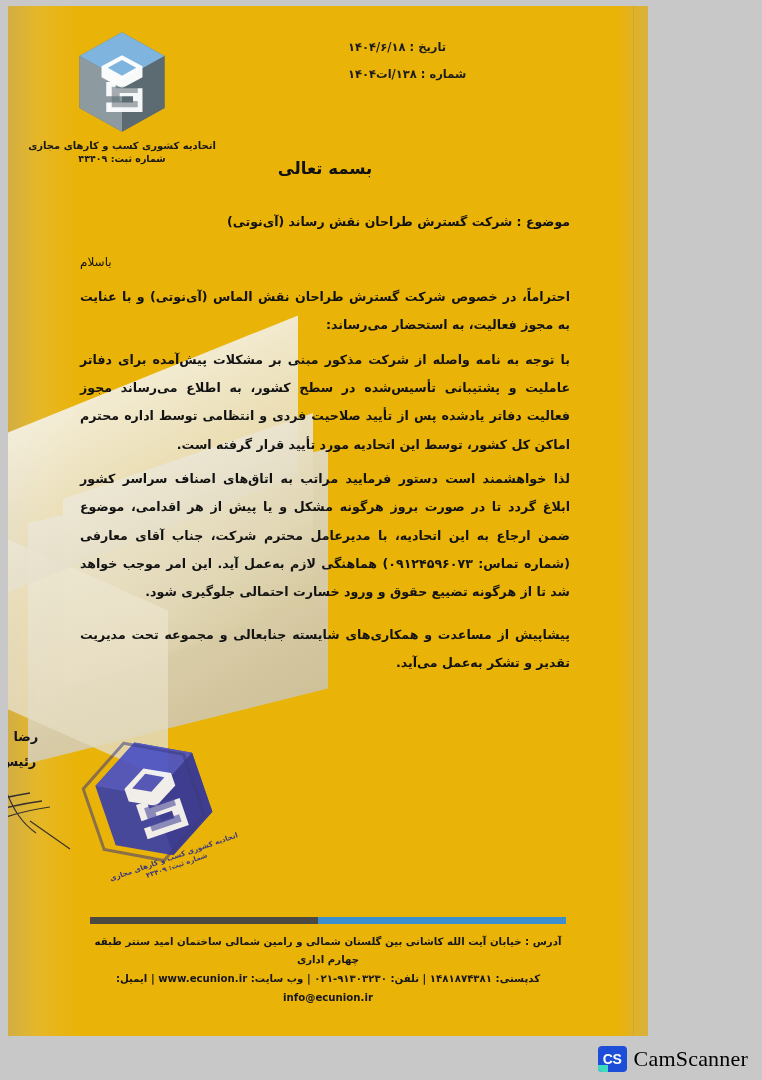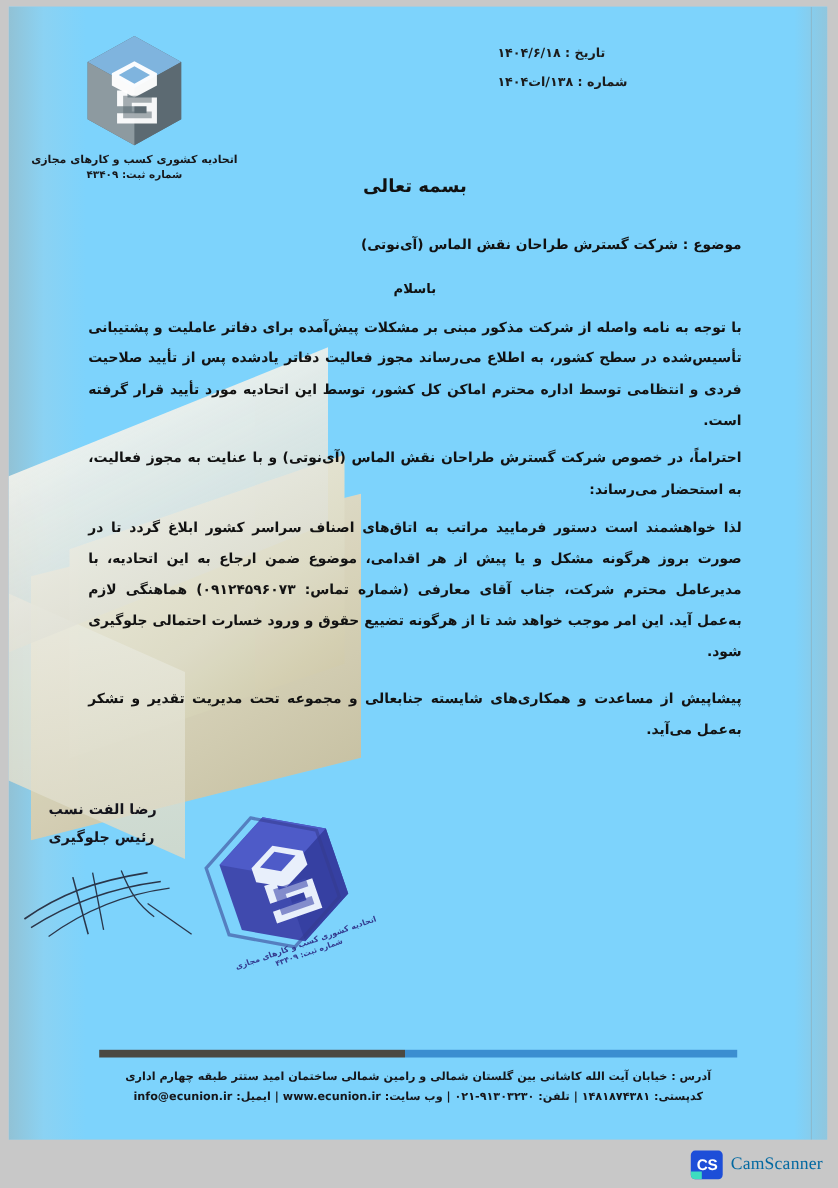--- a/index.html
+++ b/index.html
@@ -11,23 +11,23 @@
     font-family: "DejaVu Sans", sans-serif;
     overflow: hidden;
     position: relative;
   }
 
   
   .page {
     position: absolute;
     left: 8px;
     top: 6px;
-    width: 744px;
+    width: 640px;
     height: 1030px;
-    background: #7dd3fc;
+    background: #eab308;
     overflow: hidden;
   }
 
   
   .scan-shade-left {
     position: absolute;
     left: 0; top: 0;
     width: 70px; height: 100%;
     background: linear-gradient(90deg, rgba(175,168,155,.40) 0%, rgba(210,205,195,.16) 45%, rgba(255,255,255,0) 100%);
     pointer-events: none;
@@ -145,23 +145,23 @@
     line-height: 1.95;
     margin-bottom: 28px;
   }
   .subject {
     text-align: right;
     font-size: 12.5px;
     font-weight: bold;
     margin-bottom: 26px;
   }
   .salutation {
-    text-align: center;
+    text-align: left;
     font-size: 12px;
-    font-weight: bold;
+    font-weight: normal;
     margin-bottom: 14px;
   }
   .para {
     text-align: justify;
     text-align-last: right;
     font-size: 12.6px;
     line-height: 2.25;
     font-weight: bold;
     margin-bottom: 6px;
     color: #121212;
@@ -268,22 +268,22 @@
   }
   .cs-badge::after {
     content: "";
     position: absolute;
     left: 0; bottom: 0;
     width: 10px; height: 7px;
     background: #3ddcc0;
   }
   .cs-word {
     font-family: "Liberation Serif", serif;
-    font-size: 16px;
-    color: #0369a1;
+    font-size: 22px;
+    color: #000000;
     letter-spacing: .2px;
   }
 </style>
 </head>
 <body>
 
 <div class="page">
 
   <div class="scan-shade-left"></div>
   <div class="scan-shade-right"></div>
@@ -325,27 +325,27 @@
     </div>
   </div>
 
   <div class="body-wrap">
 
     <div class="basmala">بسمه تعالی</div>
 
 
     <div class="subject">
       <span>موضوع :</span>
-      <span>شرکت گسترش طراحان نقش الماس (آی‌نوتی)</span>
+      <span>شرکت گسترش طراحان نقش رساند (آی‌نوتی)</span>
     </div>
 
     <div class="salutation">باسلام</div>
 
+    <p class="para">احتراماً، در خصوص شرکت گسترش طراحان نقش الماس (آی‌نوتی) و با عنایت به مجوز فعالیت، به استحضار می‌رساند:</p>
     <p class="para">با توجه به نامه واصله از شرکت مذکور مبنی بر مشکلات پیش‌آمده برای دفاتر عاملیت و پشتیبانی تأسیس‌شده در سطح کشور، به اطلاع می‌رساند مجوز فعالیت دفاتر یادشده پس از تأیید صلاحیت فردی و انتظامی توسط اداره محترم اماکن کل کشور، توسط این اتحادیه مورد تأیید قرار گرفته است.</p>
-    <p class="para">احتراماً، در خصوص شرکت گسترش طراحان نقش الماس (آی‌نوتی) و با عنایت به مجوز فعالیت، به استحضار می‌رساند:</p>
     <p class="para">لذا خواهشمند است دستور فرمایید مراتب به اتاق‌های اصناف سراسر کشور ابلاغ گردد تا در صورت بروز هرگونه مشکل و یا پیش از هر اقدامی، موضوع ضمن ارجاع به این اتحادیه، با مدیرعامل محترم شرکت، جناب آقای معارفی (شماره تماس: ۰۹۱۲۴۵۹۶۰۷۳) هماهنگی لازم به‌عمل آید. این امر موجب خواهد شد تا از هرگونه تضییع حقوق و ورود خسارت احتمالی جلوگیری شود.</p>
     <p class="para p-sign-off">پیشاپیش از مساعدت و همکاری‌های شایسته جنابعالی و مجموعه تحت مدیریت تقدیر و تشکر به‌عمل می‌آید.</p>
 
     <div class="sign-zone">
 
       <div class="sign-name">
         <div>رضا الفت نسب</div>
         <div>رئیس جلوگیری</div>
       </div>
 

